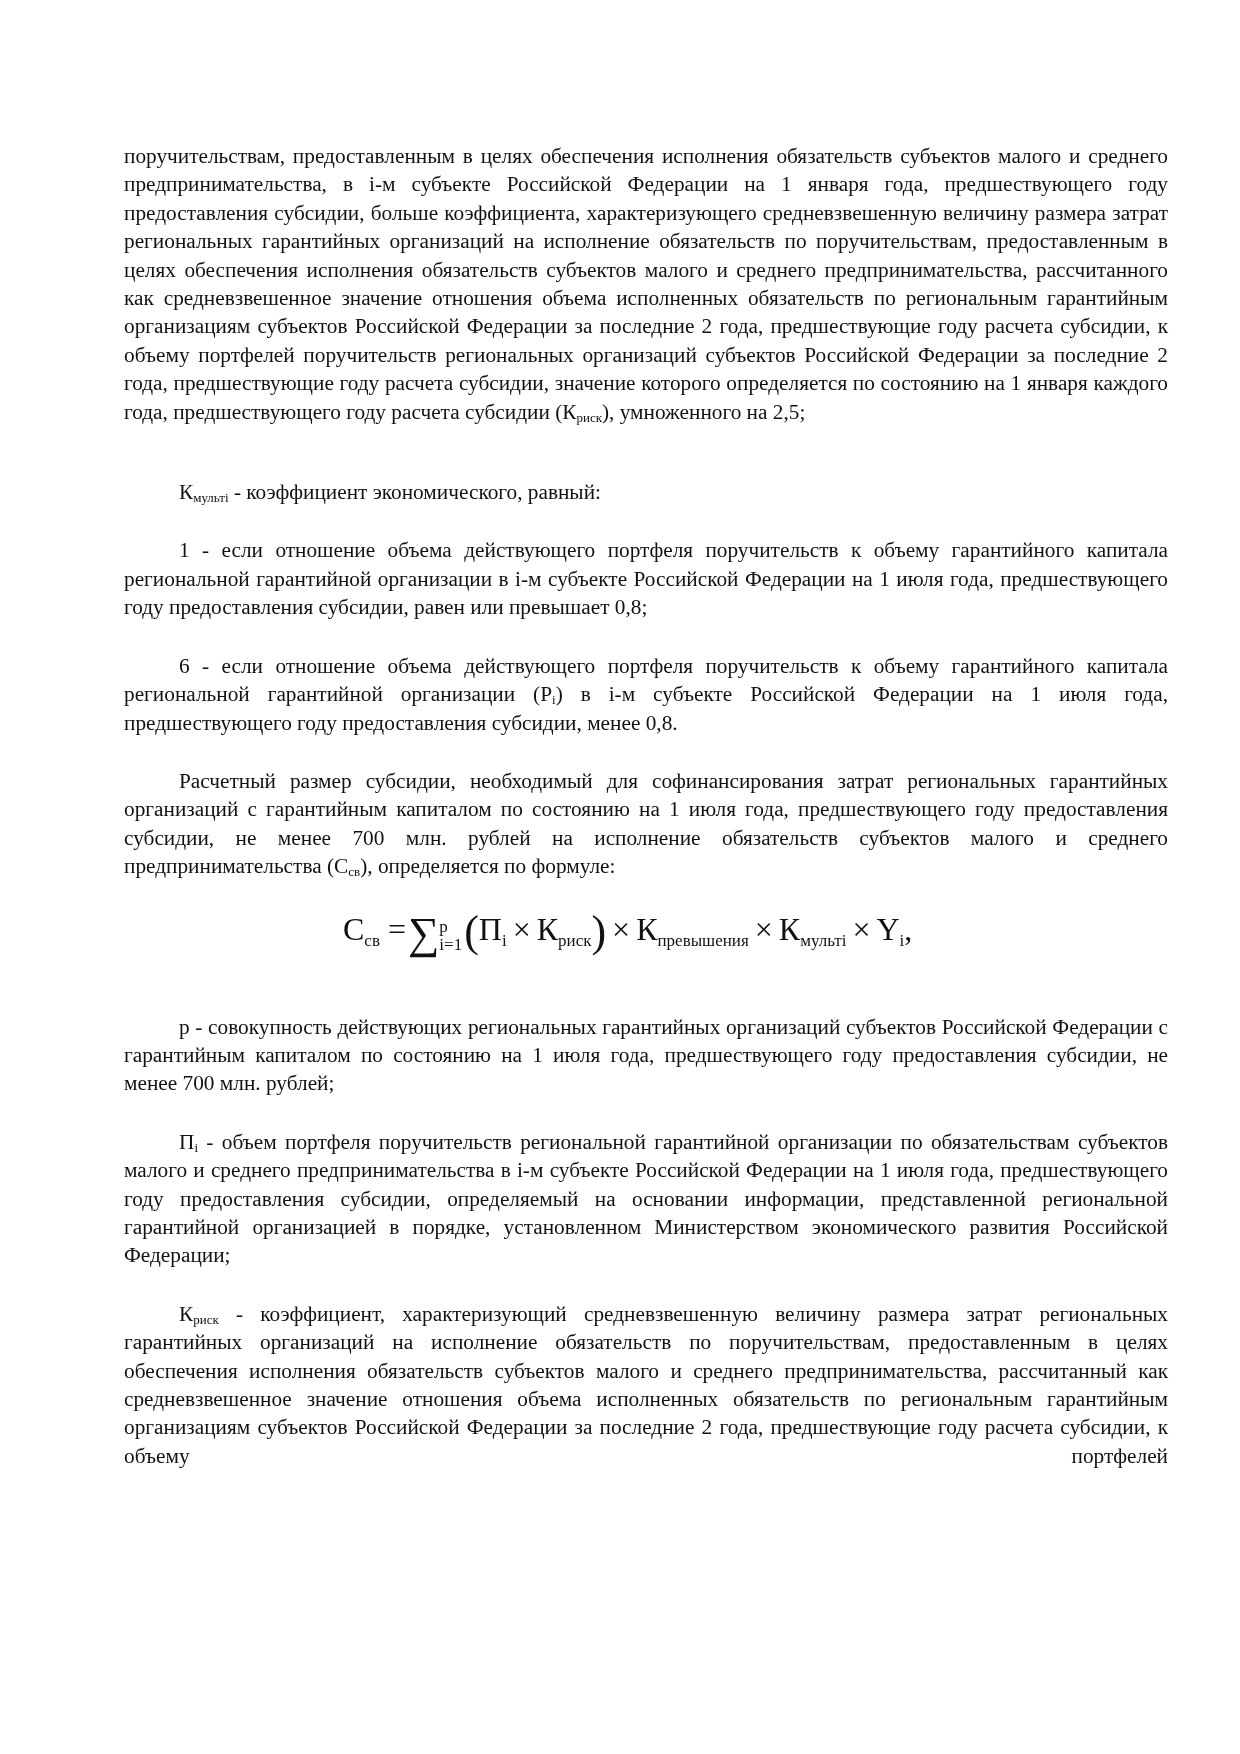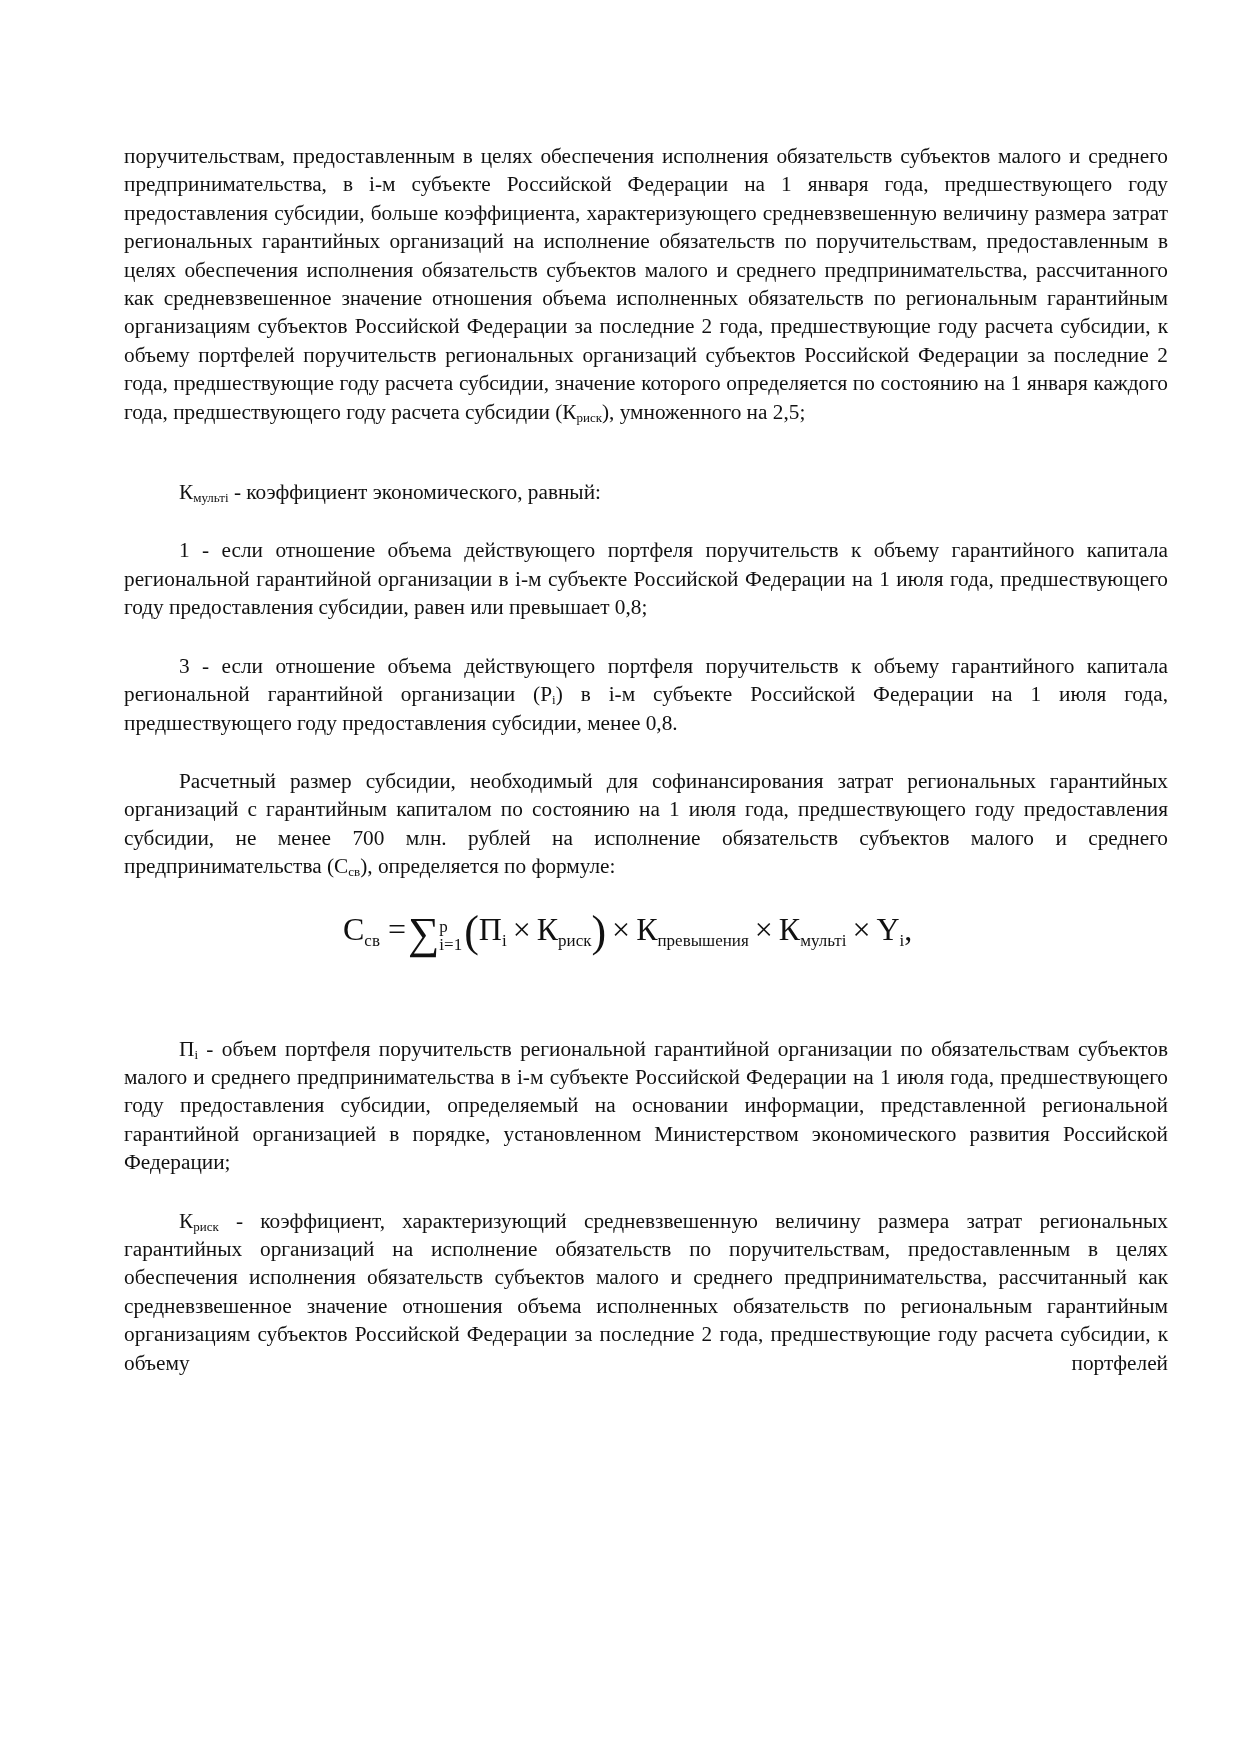--- a/index.html
+++ b/index.html
@@ -40,34 +40,35 @@
 
   <div class="gap"></div>
 
   <div class="gap"></div>
   <p class="p ind"><span>К</span><sub class="s">мультi</sub><span> - коэффициент экономического, равный:</span></p>
 
   <div class="gap"></div>
   <p class="p ind"><span>1 - если отношение объема действующего портфеля поручительств к объему гарантийного капитала региональной гарантийной организации в i-м субъекте Российской Федерации на 1 июля года, предшествующего году предоставления субсидии, равен или превышает 0,8;</span></p>
 
   <div class="gap"></div>
-  <p class="p ind"><span>3 - если отношение объема действующего портфеля поручительств к объему гарантийного капитала региональной гарантийной организации (P</span><sub class="s">i</sub><span>) в i-м субъекте Российской Федерации на 1 июля года, предшествующего году предоставления субсидии, менее 0,8.</span></p>
+  <p class="p ind"><span>6 - если отношение объема действующего портфеля поручительств к объему гарантийного капитала региональной гарантийной организации (P</span><sub class="s">i</sub><span>) в i-м субъекте Российской Федерации на 1 июля года, предшествующего году предоставления субсидии, менее 0,8.</span></p>
 
   <div class="gap"></div>
   <p class="p ind"><span>Расчетный размер субсидии, необходимый для софинансирования затрат региональных гарантийных организаций с гарантийным капиталом по состоянию на 1 июля года, предшествующего году предоставления субсидии, не менее 700 млн. рублей на исполнение обязательств субъектов малого и среднего предпринимательства (С</span><sub class="s">св</sub><span>), определяется по формуле:</span></p>
 
   <div class="formula">
     <div class="inner">
       <span>С</span><span class="sm">св</span>
       <span>=</span><span class="sum">∑</span><span class="lims"><span>p</span><span>i=1</span></span><span class="paren">(</span><span>П</span><span class="sm">i</span><span class="op">×</span><span>К</span><span class="sm">риск</span><span class="paren">)</span><span class="op">×</span><span>К</span><span class="sm">превышения</span><span class="op">×</span><span>К</span><span class="sm">мультi</span><span class="op">×</span><span>Y</span><span class="sm">i</span><span>,</span>
     </div>
   </div>
 
 
   <div class="gap"></div>
+  <p class="p ind"><span>p - совокупность действующих региональных гарантийных организаций субъектов Российской Федерации с гарантийным капиталом по состоянию на 1 июля года, предшествующего году предоставления субсидии, не менее 700 млн. рублей;</span></p>
 
   <div class="gap"></div>
   <p class="p ind"><span>П</span><sub class="s">i</sub><span> - объем портфеля поручительств региональной гарантийной организации по обязательствам субъектов малого и среднего предпринимательства в i-м субъекте Российской Федерации на 1 июля года, предшествующего году предоставления субсидии, определяемый на основании информации, представленной региональной гарантийной организацией в порядке, установленном Министерством экономического развития Российской Федерации;</span></p>
 
   <div class="gap"></div>
   <p class="p ind" style="text-align-last:justify;"><span>К</span><sub class="s">риск</sub><span> - коэффициент, характеризующий средневзвешенную величину размера затрат региональных гарантийных организаций на исполнение обязательств по поручительствам, предоставленным в целях обеспечения исполнения обязательств субъектов малого и среднего предпринимательства, рассчитанный как средневзвешенное значение отношения объема исполненных обязательств по региональным гарантийным организациям субъектов Российской Федерации за последние 2 года, предшествующие году расчета субсидии, к объему портфелей</span></p>
 
 </div>
 
 </body></html>

